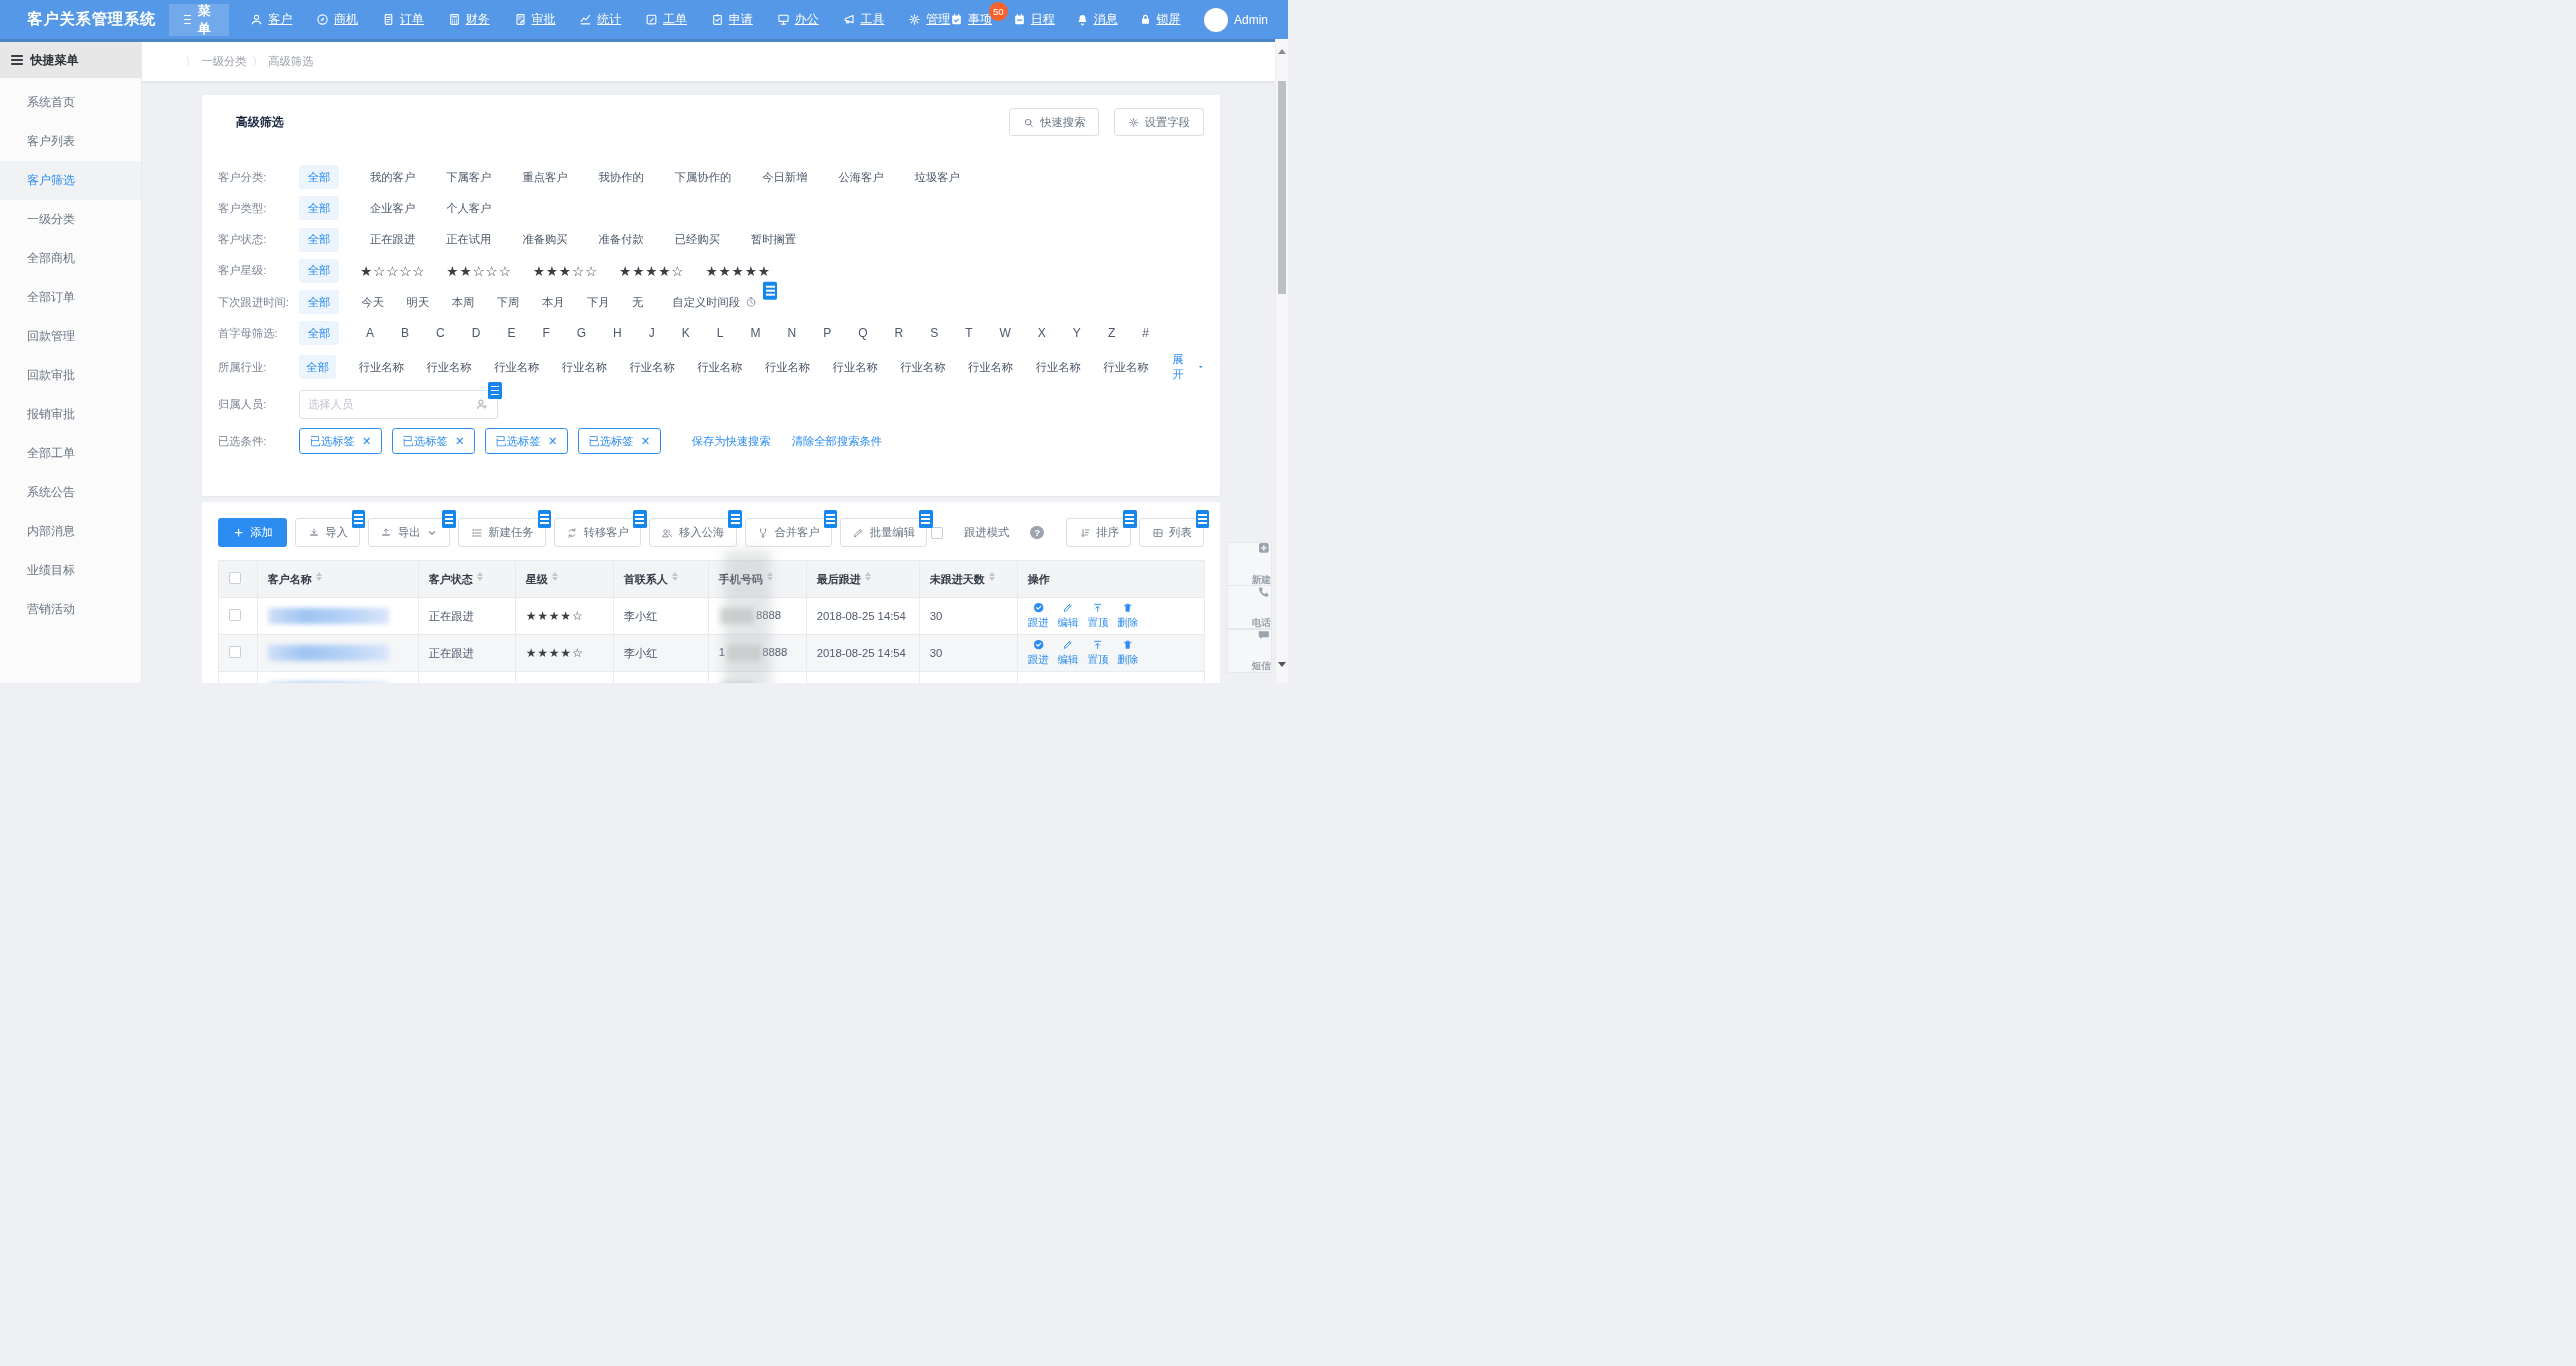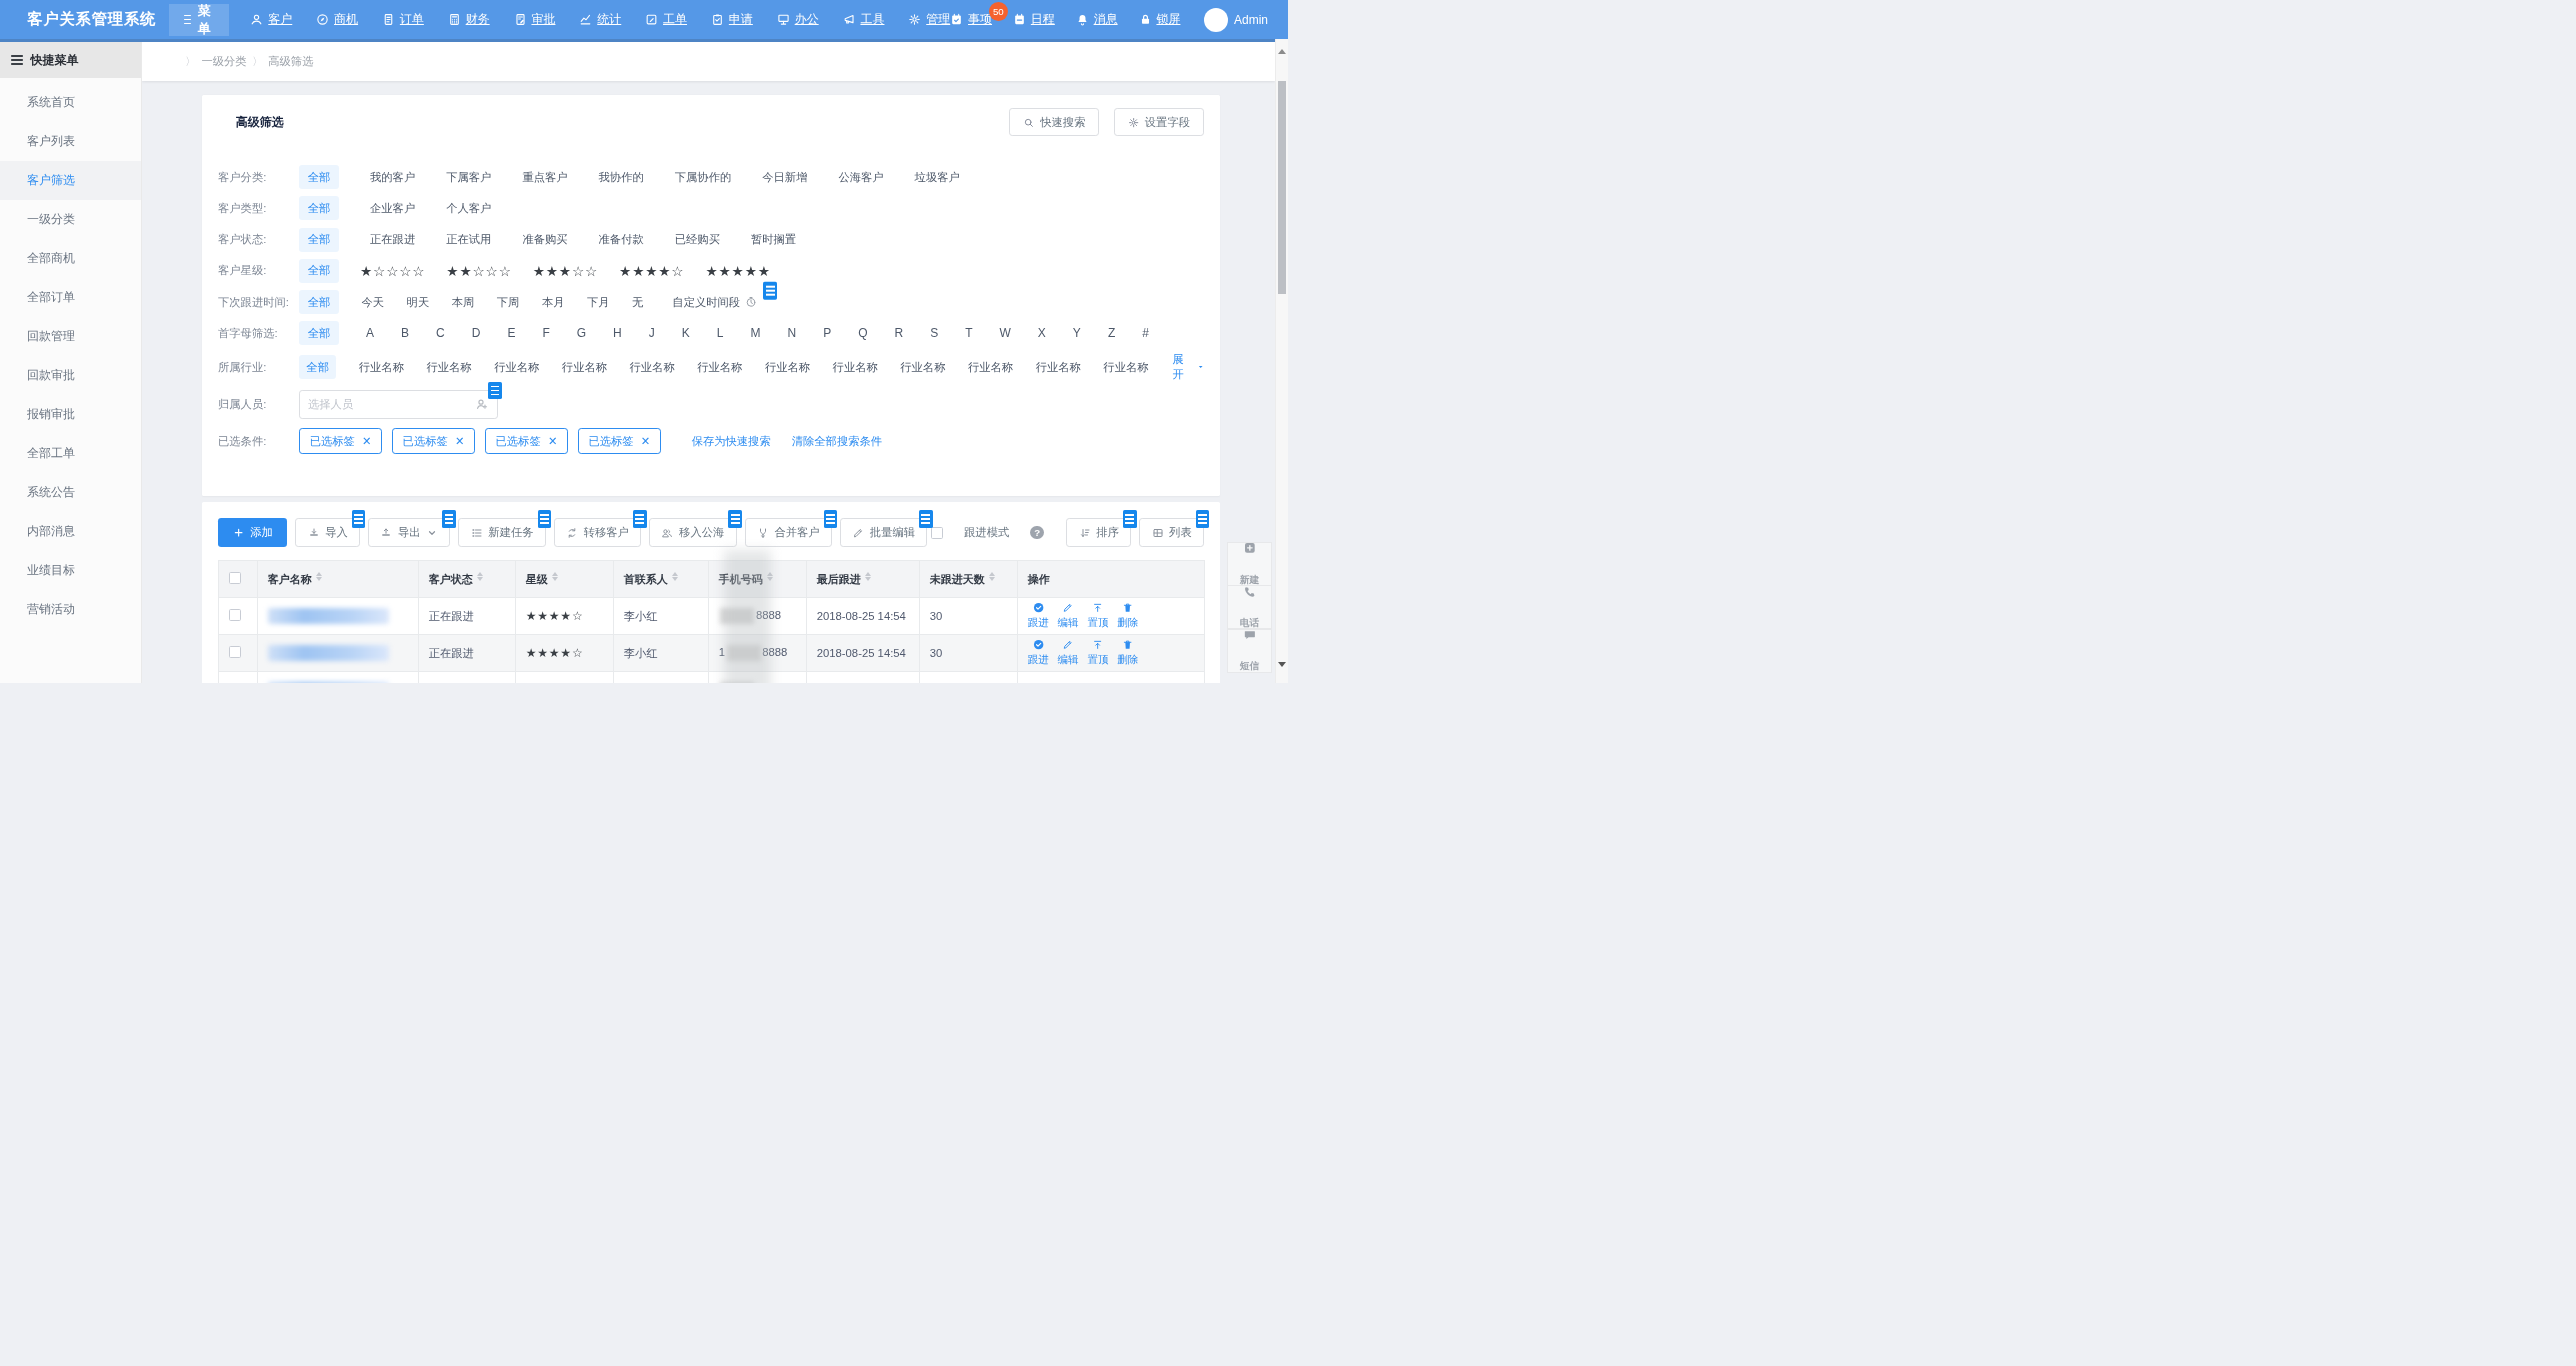--- a/index.html
+++ b/index.html
@@ -140,21 +140,21 @@
   .row-stars { font-size:12px; color:#3a3f45; letter-spacing:0.8px; }
   .ops { display:flex; align-items:center; gap:8.9px; color:#2d8cf0; font-size:10.5px; }
   .op { display:inline-flex; align-items:center; gap:3.2px; cursor:pointer;flex-direction:column; }
   .op .ic { font-size:11.3px; }
   .smudge { position:absolute; left:522px; top:48px; width:47px; height:209px;
     background:rgba(185,188,192,.38); filter:blur(5.6px); pointer-events:none; }
 
   
   .side-actions { position:absolute; left:1227px; top:543px; width:45px; z-index:20; }
   .sa-btn { width:45px; height:44px; background:#f6f7f8; border:0.8px solid #e7e8ea; margin-top:-0.8px;
-    display:flex; flex-direction:column; align-items:center; justify-content:center; gap:19px;
+    display:flex; flex-direction:column; align-items:flex-end; justify-content:center; gap:19px;
     color:#9da3ab; cursor:pointer; }
   .sa-btn .ic { font-size:13.7px; }
   .sa-btn span.lbl { font-size:9.7px; font-weight:bold; }
 
   
   .scrollbar { position:absolute; right:0; top:39px; width:13px; height:645px; background:#f7f7f7;
     border-left:0.8px solid #ececec; z-index:40; }
   .sb-up { position:absolute; top:6.4px; left:2.4px; width:0; height:0; border:4px solid transparent;
     border-bottom:5.6px solid #8b8b8b; }
   .sb-dn { position:absolute; bottom:13px; left:2.4px; width:0; height:0; border:4px solid transparent;

